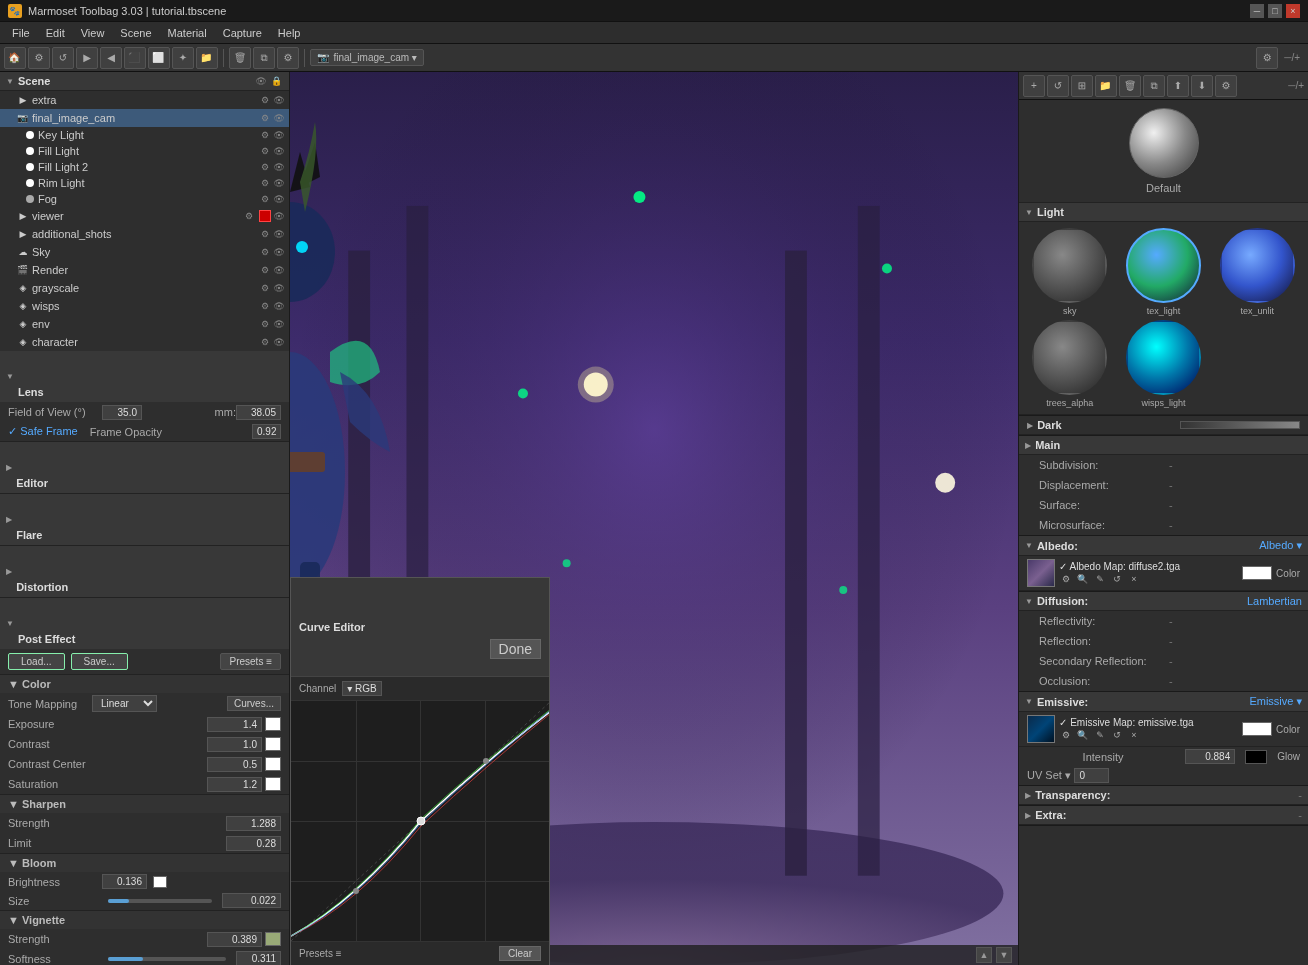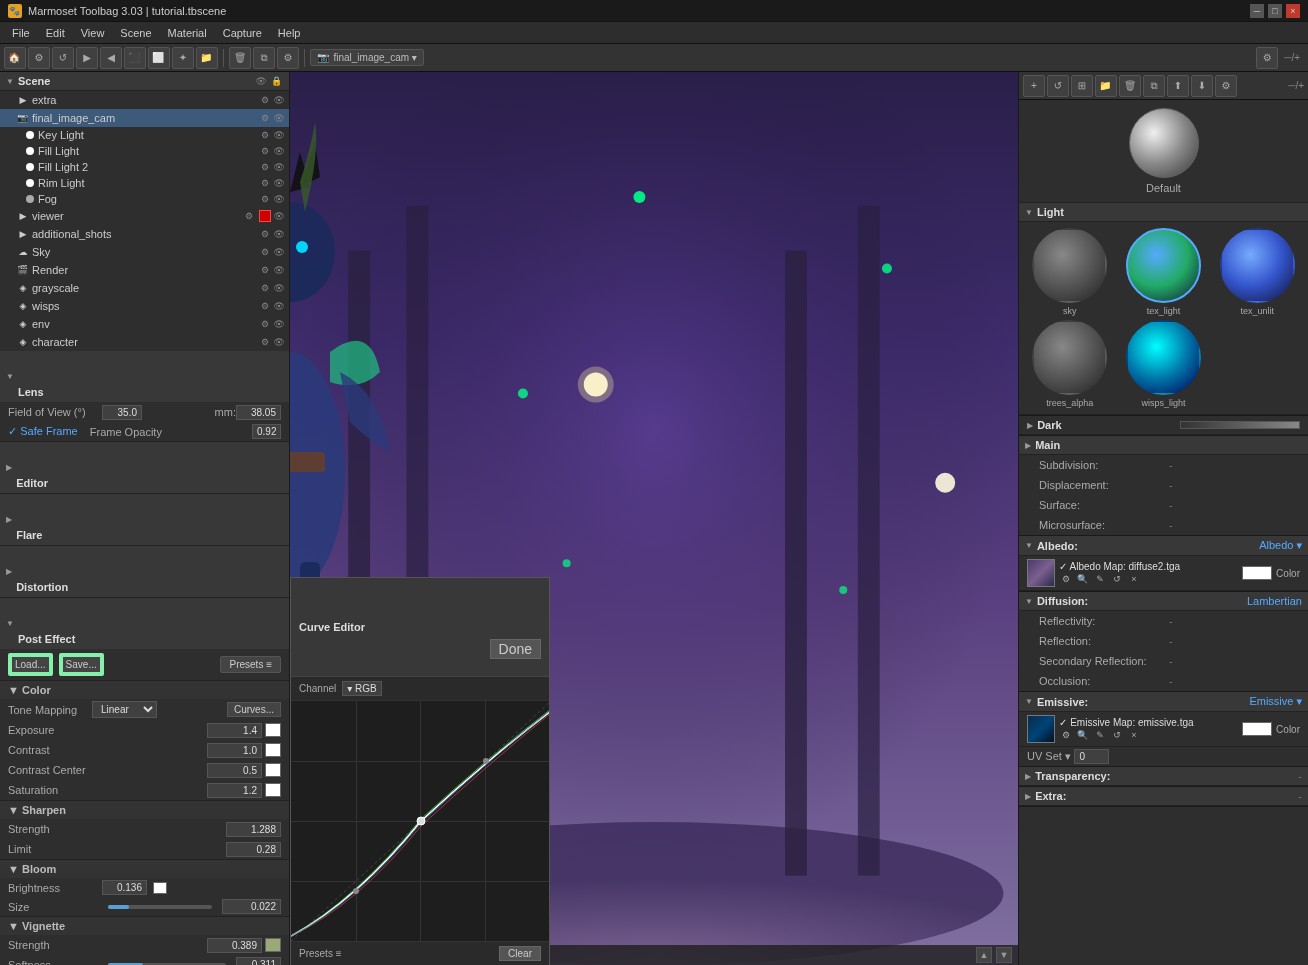--- a/index.html
+++ b/index.html
@@ -189,24 +189,24 @@
       margin-left: 3px;
       cursor: pointer;
     }
 
     
     .post-btn-row {
       display: flex; align-items: center; padding: 4px 8px; gap: 6px;
     }
     .post-btn {
       background: #444;
-      border: 4px solid #86efac;
+      border: 1px solid #86efac;
       color: #ccc;
       font-size: 10px;
-      padding: 2px 3px;
+      padding: 2px 12px;
       cursor: pointer;
       border-radius: 2px;
     }
     .presets-btn {
       background: #444;
       border: 1px solid #555;
       color: #ccc;
       font-size: 10px;
       padding: 2px 8px;
       cursor: pointer;
@@ -1155,20 +1155,26 @@
             <span class="map-btn">⚙</span>
             <span class="map-btn">🔍</span>
             <span class="map-btn">✎</span>
             <span class="map-btn">↺</span>
             <span class="map-btn">×</span>
           </div>
         </div>
         <div class="map-color-box"></div>
         <span class="map-color-label">Color</span>
       </div>
+      <div class="intensity-row">
+        <span class="intensity-label">Intensity</span>
+        <input class="intensity-value" type="text" value="0.884" style="">
+        <div style="width:22px;height:14px;background:#000;border:1px solid #555;margin-left:4px;"></div>
+        <span class="glow-label" style="margin-left:4px;">Glow</span>
+      </div>
       <div class="uv-row">
         <span class="uv-label" style="cursor:pointer;">UV Set ▾</span>
         <input class="uv-value" type="text" value="0" style="">
       </div>
     </div>
 
     <div class="right-panel-section">
       <div class="albedo-header">
         <span class="section-arrow">▶</span>
         <span class="albedo-title">Transparency:</span>

